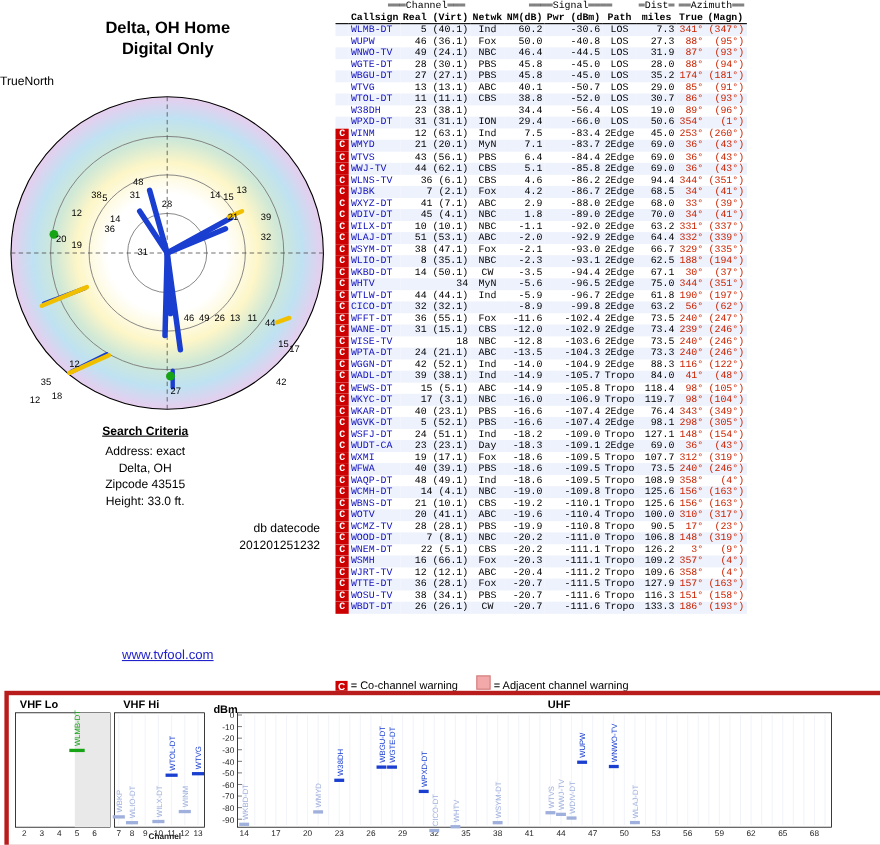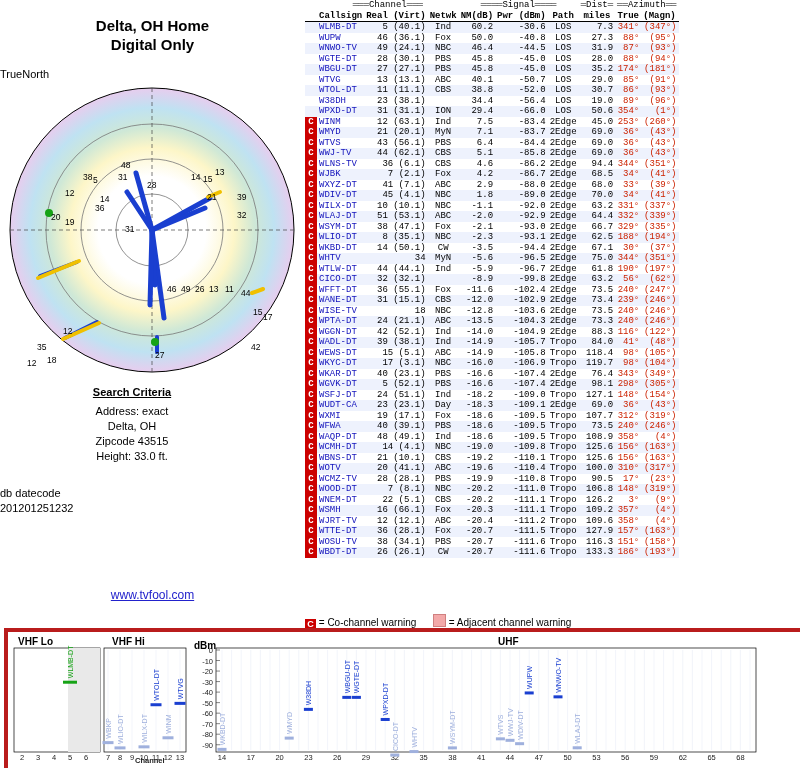--- a/index.html
+++ b/index.html
@@ -16,21 +16,21 @@
   }
   #truenorth-label{
     position:absolute;left:0;top:68px;width:305px;text-align:left;font-size:11px;
   }
   #polar-wrap{position:absolute;left:5px;top:80px;width:295px;height:295px;}
   #search-criteria{
     position:absolute;left:0;top:385px;width:264px;text-align:center;font-size:11px;
     line-height:15px;
   }
   #search-criteria .hdr{font-weight:bold;text-decoration:underline;display:block;margin-bottom:4px;}
-  #datecode{position:absolute;left:0;top:486px;width:291px;text-align:left;font-size:11px;line-height:15px;}
+  #datecode{position:absolute;left:0;top:474px;width:291px;text-align:right;font-size:11px;line-height:15px;}
   #tvfool-link{position:absolute;left:0;top:588px;width:305px;text-align:center;font-size:12px;}
   #tvfool-link a{color:#2222cc;text-decoration:underline;}
 
   
   #table-panel{position:absolute;left:305px;top:0;width:495px;height:612px;background:#fff;}
   table.sig{border-collapse:collapse;font-family:"Liberation Mono", monospace;font-size:9px;}
   table.sig td{padding:0 2px;white-space:nowrap;line-height:10.5px;height:10.5px;}
   .grp{font-family:"Liberation Mono", monospace;font-size:9px;text-align:center;color:#000;}
   .hdr-row td{font-weight:bold;text-align:center;border-bottom:1px solid #000;}
   .c-callsign{color:#1111bb;text-align:left;}

